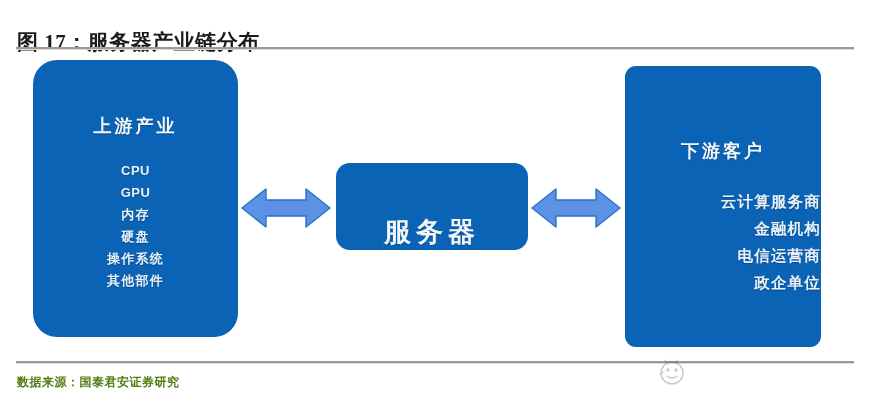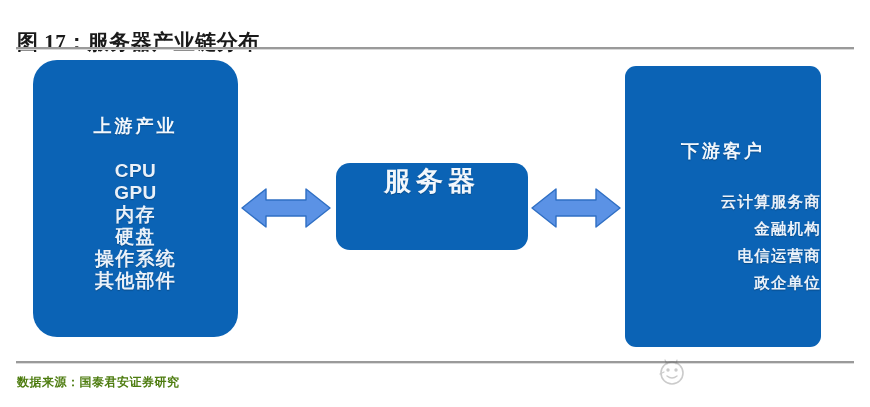--- a/index.html
+++ b/index.html
@@ -75,21 +75,21 @@
     height: 281px;
     border-radius: 11px;
   }
   #box-server {
     left: 336px;
     top: 111px;
     width: 192px;
     height: 87px;
     border-radius: 14px;
     display: flex;
-    align-items: flex-start;
+    align-items: flex-end;
     justify-content: center;
   }
 
   .node-heading {
     font-size: 18px;
     font-weight: bold;
     letter-spacing: 3px;
     color: #f2f7fc;
     white-space: nowrap;
   }
@@ -117,21 +117,21 @@
     position: absolute;
     left: 0;
     right: 0;
     list-style: none;
     margin: 0;
     padding: 0;
   }
   #list-upstream { top: 100px; }
   #list-downstream { top: 122px; }
   .node-list li {
-    font-size: 19px;
+    font-size: 13px;
     line-height: 22px;
     letter-spacing: 1.2px;
     color: #eaf1f9;
     white-space: nowrap;
     font-weight: bold;
   }
   #list-upstream li.latin {
     font-family: "Liberation Sans", "DejaVu Sans", sans-serif;
     letter-spacing: 0.5px;
   }

